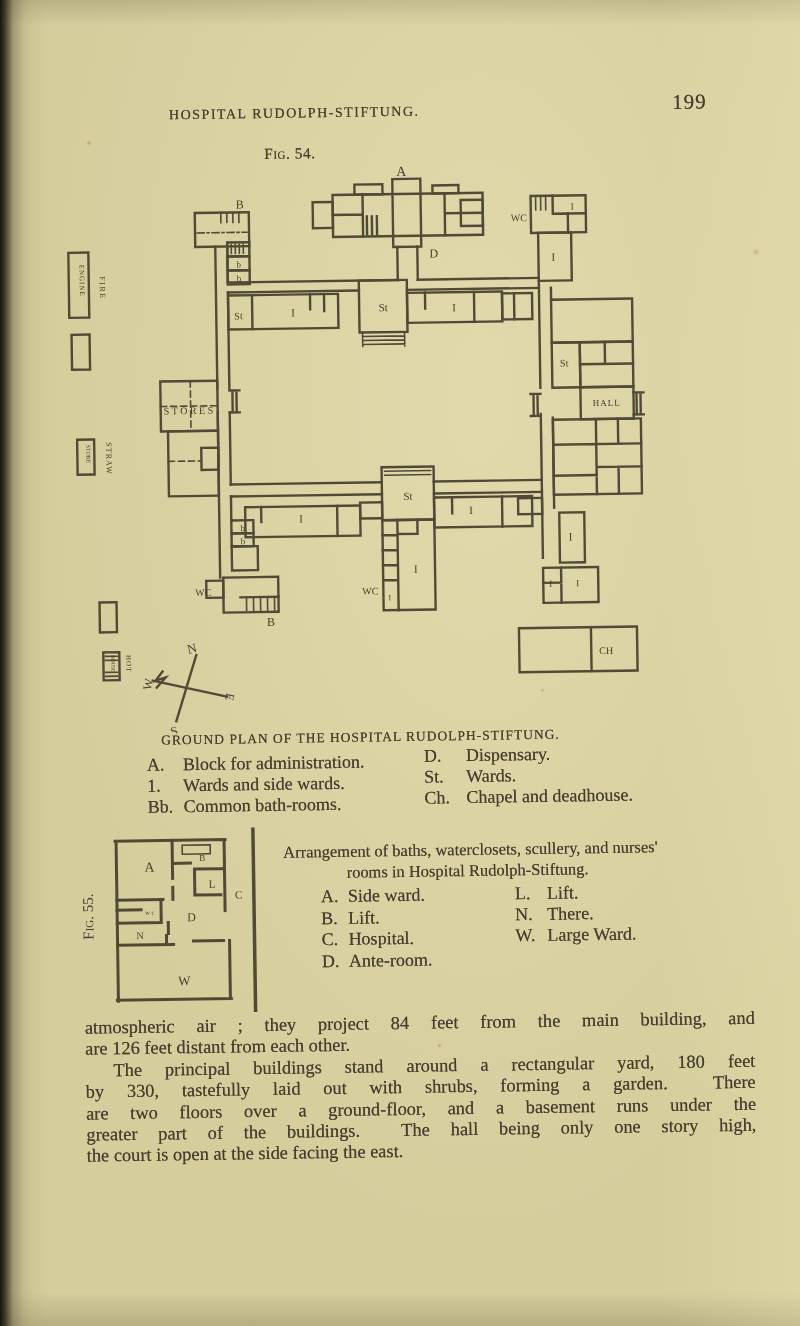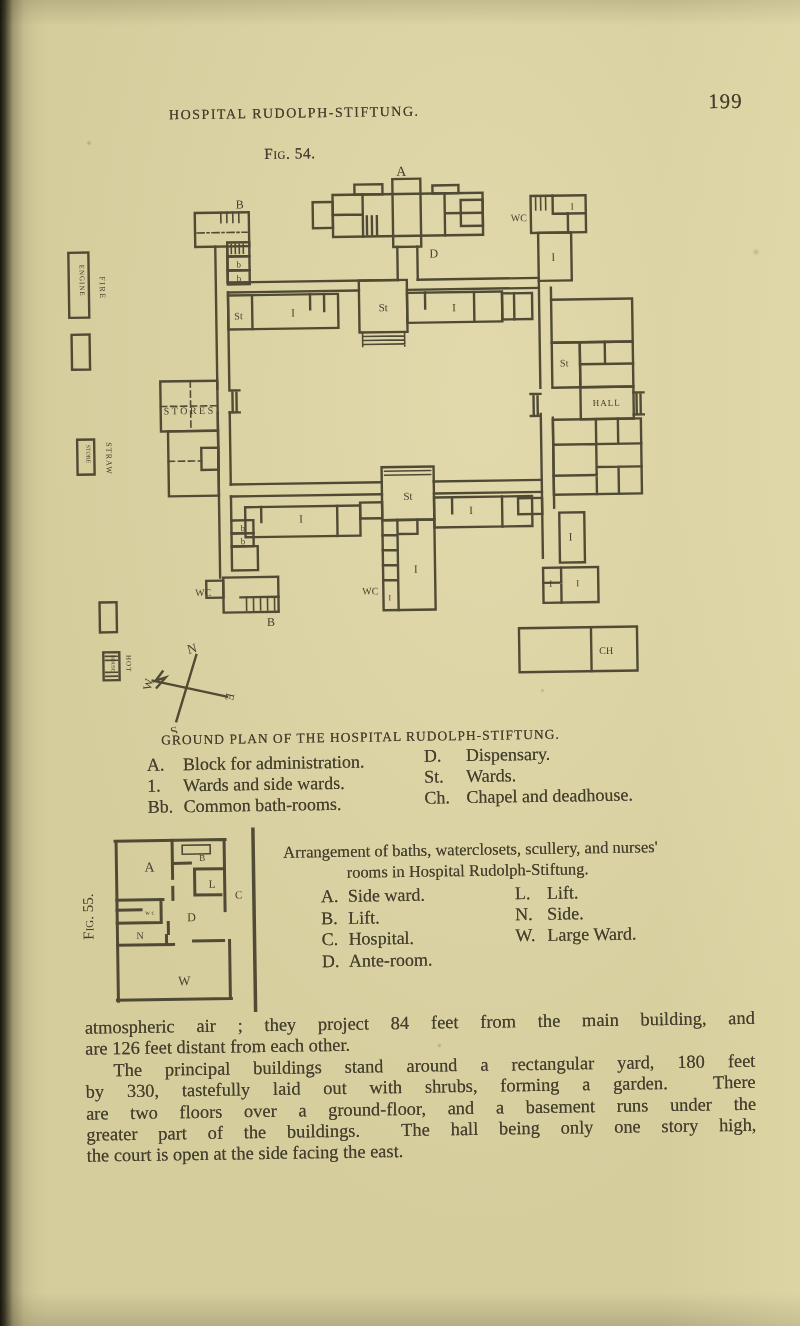--- a/index.html
+++ b/index.html
@@ -12,21 +12,21 @@
       linear-gradient(270deg, rgba(238,230,182,0.30) 0px, rgba(238,230,182,0) 140px),
       linear-gradient(180deg, rgba(70,64,40,0.20) 0px, rgba(70,64,40,0) 26px),
       linear-gradient(0deg, rgba(70,64,40,0.22) 0px, rgba(70,64,40,0) 34px),
       #d6cd9d;
     color:#443e2c;
   }
   #page-content{position:absolute;inset:0;transform:rotate(-0.85deg);transform-origin:400px 700px;}
   .abs{position:absolute;}
   .ink{color:#443e2c;text-shadow:0 0 0.6px rgba(60,54,40,0.75);}
   .header-title{left:128px;top:104px;width:350px;text-align:center;font-size:14px;letter-spacing:1.5px;}
-  .page-number{left:681px;top:94px;font-size:21px;letter-spacing:1px;margin-left:36px;}
+  .page-number{left:681px;top:94px;font-size:21px;letter-spacing:1px;}
   .fig-caption{font-variant:small-caps;font-size:15.5px;letter-spacing:0.5px;}
   .fig54-caption{left:248px;top:143px;width:100px;text-align:center;}
   .fig54-title{left:135px;top:729px;width:450px;text-align:center;font-size:13.5px;letter-spacing:1px;white-space:nowrap;}
   .legend{font-size:18px;line-height:21px;white-space:nowrap;}
   .legend .key{display:inline-block;}
   .leg54-left{left:146px;top:751px;}
   .leg54-left .key{width:36px;}
   .leg54-right{left:423px;top:746px;}
   .leg54-right .key{width:42px;}
   .fig55-heading1{left:281px;top:841px;font-size:16.5px;white-space:nowrap;}
@@ -238,21 +238,21 @@
   <div class="abs ink fig55-heading2">rooms in Hospital Rudolph-Stiftung.</div>
 
   <div class="abs ink legend leg55-left">
     <div><span class="key">A.</span><span>Side ward.</span></div>
     <div><span class="key">B.</span><span>Lift.</span></div>
     <div><span class="key">C.</span><span>Hospital.</span></div>
     <div><span class="key">D.</span><span>Ante-room.</span></div>
   </div>
   <div class="abs ink legend leg55-right">
     <div><span class="key">L.</span><span>Lift.</span></div>
-    <div><span class="key">N.</span><span>Side.</span></div>
+    <div><span class="key">N.</span><span>There.</span></div>
     <div><span class="key">W.</span><span>Large Ward.</span></div>
   </div>
 
   <div class="abs ink body-text">
     <div class="bline jline">atmospheric air ; they project 84 feet from the main building, and</div>
     <div class="bline">are 126 feet distant from each other.</div>
     <div class="bline jline indent">The principal buildings stand around a rectangular yard, 180 feet</div>
     <div class="bline jline">by 330, tastefully laid out with shrubs, forming a garden.  There</div>
     <div class="bline jline">are two floors over a ground-floor, and a basement runs under the</div>
     <div class="bline jline">greater part of the buildings.  The hall being only one story high,</div>

